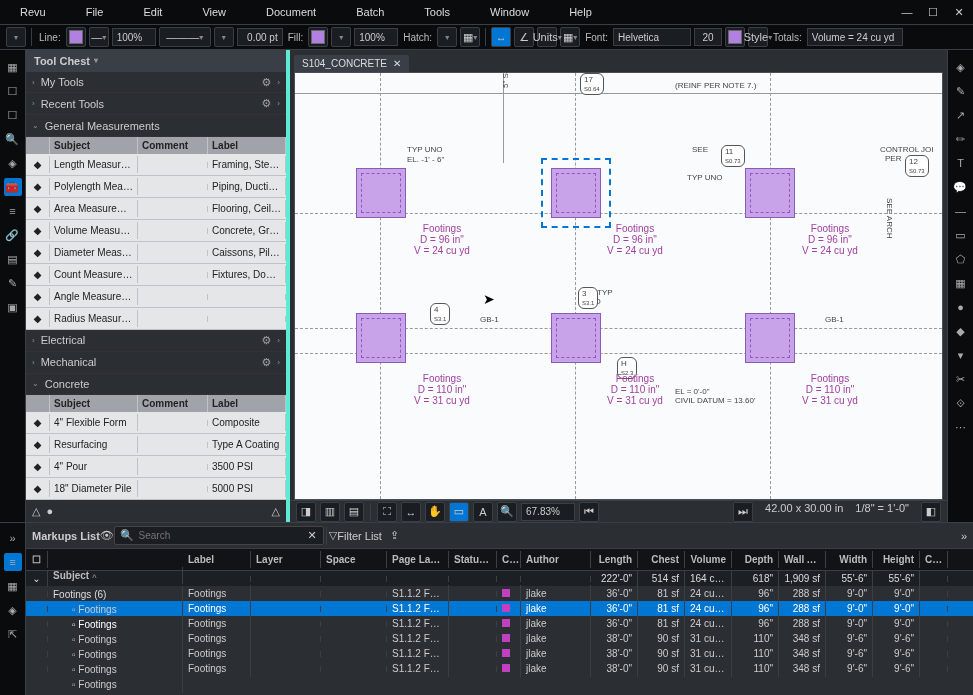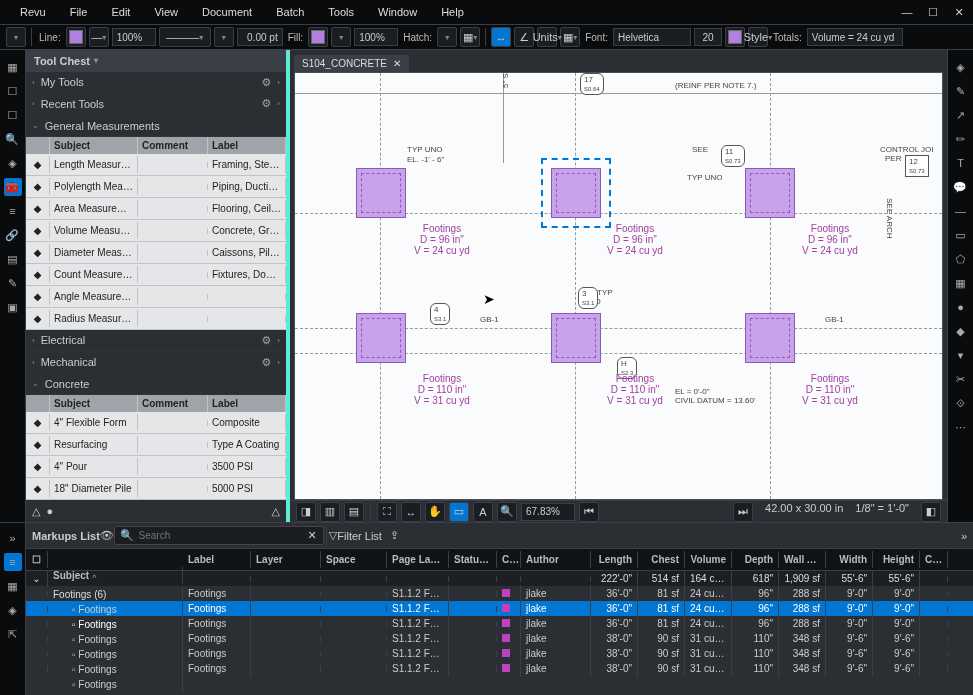--- a/index.html
+++ b/index.html
@@ -1,19 +1,19 @@
 <!DOCTYPE html>
 <html><head>
 <meta charset="utf-8">
 <style>
 * { margin: 0; padding: 0; box-sizing: border-box; font-family: Helvetica, Arial, sans-serif; }
 body { background: #2b2e33; color: #ccc; width: 973px; height: 695px; overflow: hidden; font-size: 11px; }
 
 
-.menu-bar { height: 24px; background: #0a0b0d; display: flex; align-items: center; padding: 0 8px; gap: 0; }
+.menu-bar { height: 24px; background: #0a0b0d; display: flex; align-items: center; padding: 0 8px; gap: 16px; }
 .menu-item { padding: 4px 12px; color: #ddd; cursor: pointer; }
 .window-controls { margin-left: auto; display: flex; gap: 14px; align-items: center; }
 .win-ctl { width: 12px; height: 12px; color: #ccc; cursor: pointer; text-align: center; }
 
 
 .toolbar { height: 26px; background: #0a0b0d; border-top: 1px solid #3a3f47; border-bottom: 1px solid #3a3f47; display: flex; align-items: center; padding: 0 6px; gap: 3px; }
 .tool-btn { width: 20px; height: 20px; display: flex; align-items: center; justify-content: center; border: 1px solid #3a3f47; border-radius: 2px; background: #1a1d22; cursor: pointer; color: #ccc; }
 .color-swatch { width: 14px; height: 14px; background: #b280e0; border: 1px solid #666; }
 .tool-label { font-size: 10px; color: #bbb; padding: 0 2px; }
 .tool-input { background: #1a1d22; border: 1px solid #3a3f47; color: #ccc; font-size: 10px; padding: 2px 4px; height: 18px; }
@@ -333,21 +333,21 @@
       <div class="annotation" style="top:314px;left:380px">EL = 0'-0"</div>
       <div class="annotation" style="top:323px;left:380px">CIVIL DATUM = 13.60'</div>
       <div class="annotation" style="top:125px;left:590px;writing-mode:vertical-rl">SEE ARCH</div>
       <div class="annotation" style="top:215px;left:302px">TYP</div>
       <div class="annotation" style="top:224px;left:288px">UNO</div>
 
       <div class="annotation" style="top:0px;left:285px;border:1px solid #555;border-radius:6px;padding:1px 3px;background:#fff"><span>17</span><br><span style="font-size:6px">S0.64</span></div>
       <div class="annotation" style="top:230px;left:135px;border:1px solid #555;border-radius:6px;padding:1px 3px;background:#fff"><span>4</span><br><span style="font-size:6px">S3.1</span></div>
       <div class="annotation" style="top:214px;left:283px;border:1px solid #555;border-radius:6px;padding:1px 3px;background:#fff"><span>3</span><br><span style="font-size:6px">S3.1</span></div>
       <div class="annotation" style="top:72px;left:426px;border:1px solid #555;border-radius:6px;padding:1px 3px;background:#fff"><span>11</span><br><span style="font-size:6px">S0.73</span></div>
-      <div class="annotation" style="top:82px;left:610px;border:1px solid #555;border-radius:0;padding:1px 3px;background:#fff"><span>12</span><br><span style="font-size:6px">S0.73</span></div>
+      <div class="annotation" style="top:82px;left:610px;border:1px solid #555;border-radius:6px;padding:1px 3px;background:#fff"><span>12</span><br><span style="font-size:6px">S0.73</span></div>
       <div class="annotation" style="top:284px;left:322px;border:1px solid #555;border-radius:6px;padding:1px 3px;background:#fff"><span>H</span><br><span style="font-size:6px">S2.3</span></div>
 
       <div class="footing" style="left:61px;top:95px"></div>
       <div class="footing selected" style="left:256px;top:95px"></div>
       <div class="footing" style="left:450px;top:95px"></div>
 
       <div class="footing" style="left:61px;top:240px"></div>
       <div class="footing" style="left:256px;top:240px"></div>
       <div class="footing" style="left:450px;top:240px"></div>
 

